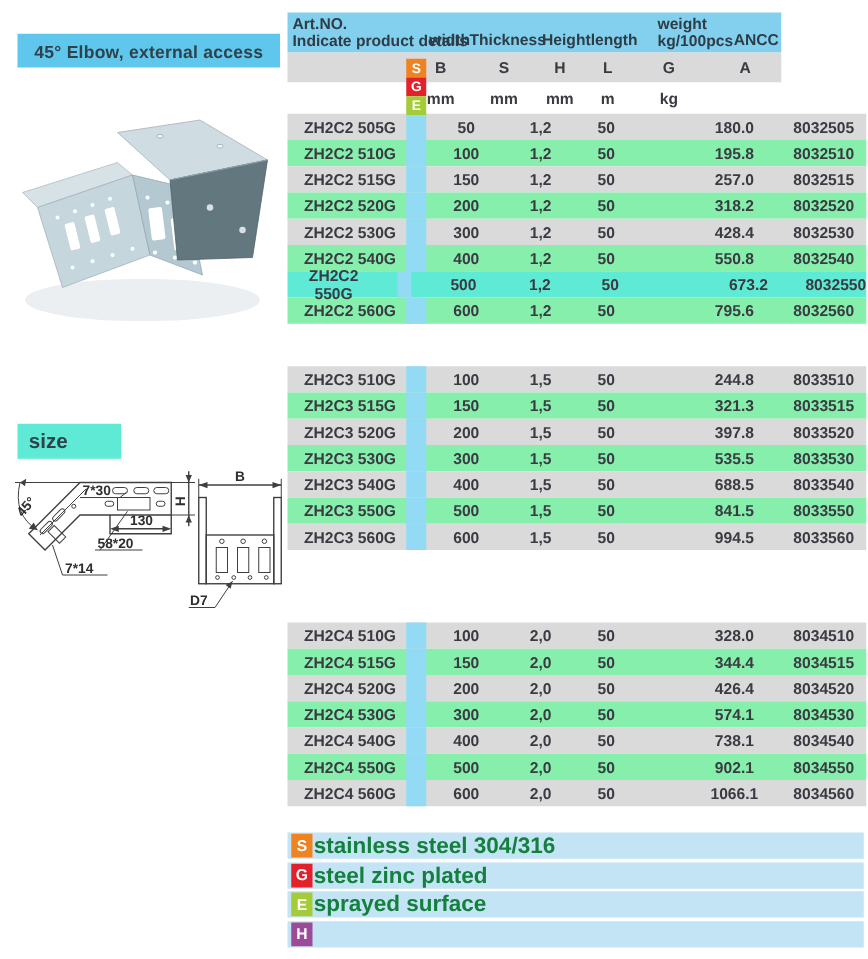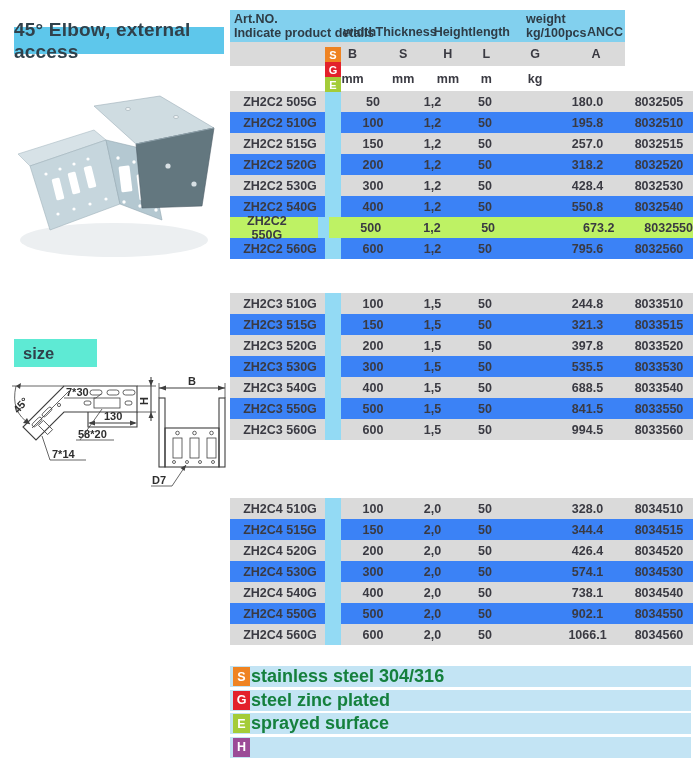--- a/index.html
+++ b/index.html
@@ -2,21 +2,21 @@
 <html><head>
 <meta charset="utf-8">
 <style>
   html,body{margin:0;padding:0;background:#fff;}
   #page{position:relative;width:694px;height:767px;background:#ffffff;overflow:hidden;
         font-family:"Liberation Sans","DejaVu Sans",sans-serif;color:#3a3a42;}
 
   
   .title-bar{position:absolute;left:14px;top:27px;width:210px;height:27px;background:#5ec7eb;
              display:flex;align-items:center;justify-content:center;
-             font-size:19px;font-weight:bold;color:#30414b;letter-spacing:.2px;}
+             font-size:14px;font-weight:bold;color:#30414b;letter-spacing:.2px;}
   .product-svg{position:absolute;left:8px;top:92px;}
   .size-label{position:absolute;left:14px;top:339px;width:83px;height:28px;background:#5eead4;
               display:flex;align-items:center;padding-left:9px;box-sizing:border-box;
               font-size:16.5px;font-weight:bold;color:#30414b;}
   .diagram-svg{position:absolute;left:4px;top:372px;}
 
   
   .thead{position:absolute;left:230px;top:10px;width:395px;}
   .hdr-blue{height:32px;background:#82d0ee;display:flex;color:#2e3c46;}
   .h-art{width:111px;padding:2px 0 0 4px;box-sizing:border-box;font-size:12.5px;font-weight:bold;
@@ -37,22 +37,22 @@
   .c-thick{width:55px;text-align:center;}
   .c-height{width:50px;text-align:center;}
   .c-length{width:40px;text-align:center;}
   .c-weight{width:75px;text-align:center;}
   .c-ancc{width:68px;text-align:center;}
 
   .tgroup{position:absolute;left:230px;width:463px;}
   #group-0{top:91px;} #group-1{top:293px;} #group-2{top:498px;}
   .trow{display:flex;align-items:center;height:21px;font-size:12.5px;font-weight:bold;color:#3a3a42;}
   .trow.gray{background:#dadada;}
-  .trow.white{background:#3b82f6;}
-  .trow.darkgray{background:#bef264;gap:19px;}
+  .trow.white{background:#86efac;}
+  .trow.darkgray{background:#5eead4;gap:19px;}
   .trow .c-strip{background:#93daf4;}
 
   
   .legend{position:absolute;left:230px;top:666px;width:461px;}
   .legend-row{display:flex;align-items:center;height:21px;background:#c3e4f4;margin-bottom:2.5px;}
   .legend-badge{width:17px;height:19px;margin-left:3px;display:flex;align-items:center;
                 justify-content:center;color:#fff;font-size:12.5px;font-weight:bold;flex:none;}
   .legend-text{margin-left:1px;font-size:18px;font-weight:bold;color:#15803d;white-space:nowrap;}
 
   

